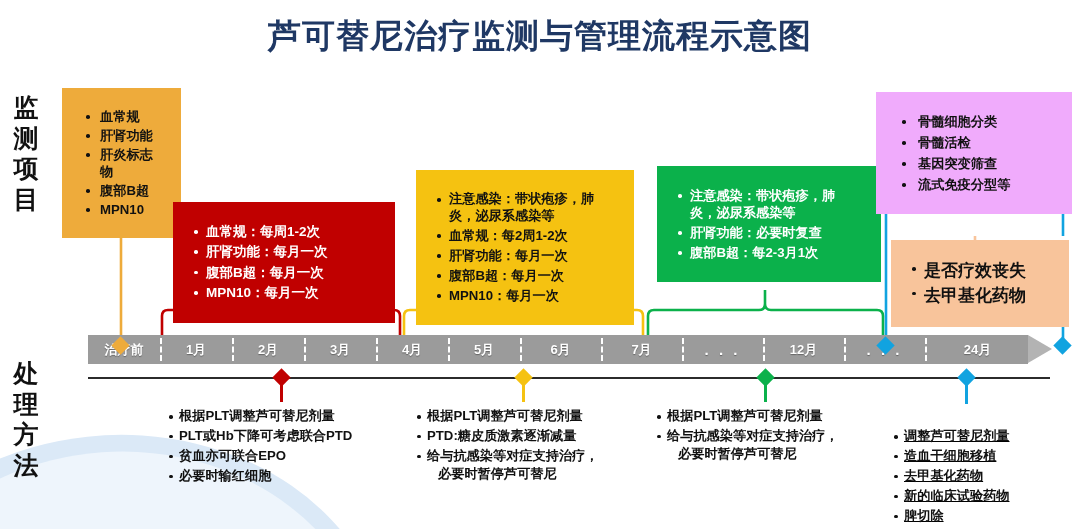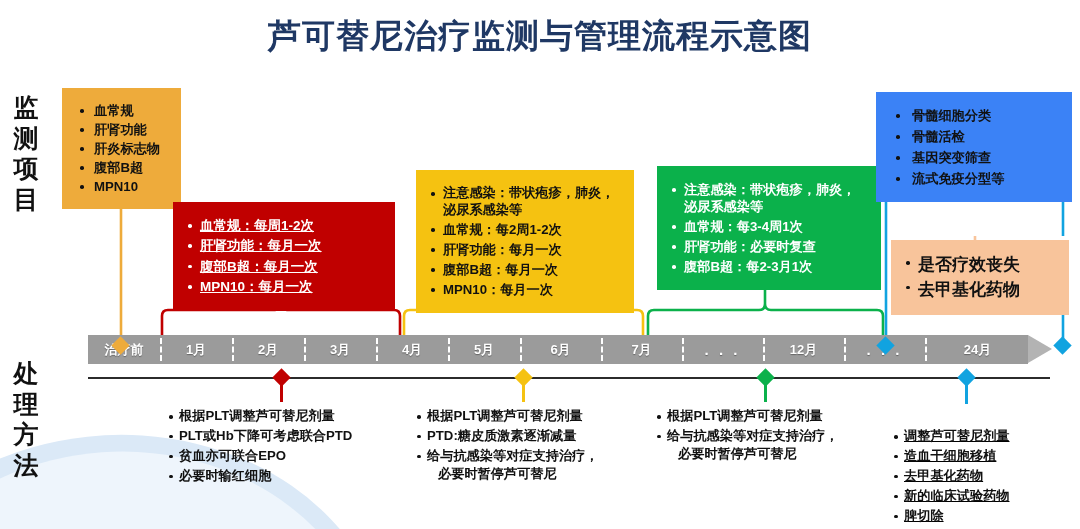--- a/index.html
+++ b/index.html
@@ -34,45 +34,45 @@
     position:absolute;left:6px;width:40px;text-align:center;
     font-size:25px;font-weight:bold;color:#111;line-height:1.22;
     z-index:6;
   }
   .vlabel span{display:block;}
   #vlabel-monitor{top:92px;}
   #vlabel-treat{top:358px;}
 
   
   .mbox{position:absolute;z-index:4;box-sizing:border-box;}
-  .mbox ul{margin:6px;padding:0;list-style:none;}
+  .mbox ul{margin:12px;padding:0;list-style:none;}
   .mbox li{
     position:relative;padding-left:15px;margin:0 0 2px 0;
     font-size:13.2px;font-weight:bold;line-height:1.29;
   }
   .mbox li:before{
     content:"";position:absolute;left:3px;top:7px;
     width:3.5px;height:3.5px;border-radius:50%;background:currentColor;
   }
 
   #box-pre{left:62px;top:88px;width:119px;padding:8px 6px 8px 4px;background:#eeab3b;color:#111;}
   #box-pre li{padding-left:22px;}
   #box-pre li:before{left:8px;}
 
   #box-red{left:173px;top:202px;width:222px;padding:9px 8px 9px 6px;background:#c00000;color:#ffffff;}
-  #box-red li{font-size:13.5px;margin-bottom:3px;text-decoration:underline;}
+  #box-red li{font-size:13.5px;margin-bottom:3px;}
 
   #box-yellow{left:416px;top:170px;width:218px;padding:9px 8px 9px 6px;background:#f5c211;color:#111;}
   #box-yellow li{font-size:13.2px;margin-bottom:3px;}
   #box-yellow li.wrap{line-height:1.25;}
 
   #box-green{left:657px;top:166px;width:224px;padding:9px 8px 9px 6px;background:#0bb14b;color:#ffffff;}
   #box-green li{font-size:13.2px;margin-bottom:3px;}
 
-  #box-cyan{left:876px;top:92px;width:196px;padding:9px 6px 9px 4px;background:#3b82f6;color:#111;}
+  #box-cyan{left:876px;top:92px;width:196px;padding:9px 6px 9px 4px;background:#f0abfc;color:#111;}
   #box-cyan li{padding-left:26px;font-size:13.2px;margin-bottom:4px;}
   #box-cyan li:before{left:10px;}
 
   #box-peach{left:891px;top:240px;width:178px;padding:8px 8px 8px 6px;background:#f8c49b;color:#111;}
   #box-peach li{font-size:17px;margin-bottom:3px;}
 
   
   #timeline{
     position:absolute;left:88px;top:335px;height:29px;width:964px;z-index:4;
   }
@@ -180,21 +180,20 @@
       <li>血常规：每2周1-2次</li>
       <li>肝肾功能：每月一次</li>
       <li>腹部B超：每月一次</li>
       <li>MPN10：每月一次</li>
     </ul>
   </div>
 
   <div class="mbox" id="box-green">
     <ul>
       <li class="wrap">注意感染：带状疱疹，肺炎，泌尿系感染等</li>
-      <li>血常规：每3-4周1次</li>
       <li>肝肾功能：必要时复查</li>
       <li>腹部B超：每2-3月1次</li>
     </ul>
   </div>
 
   <div class="mbox" id="box-cyan">
     <ul>
       <li>骨髓细胞分类</li>
       <li>骨髓活检</li>
       <li>基因突变筛查</li>

